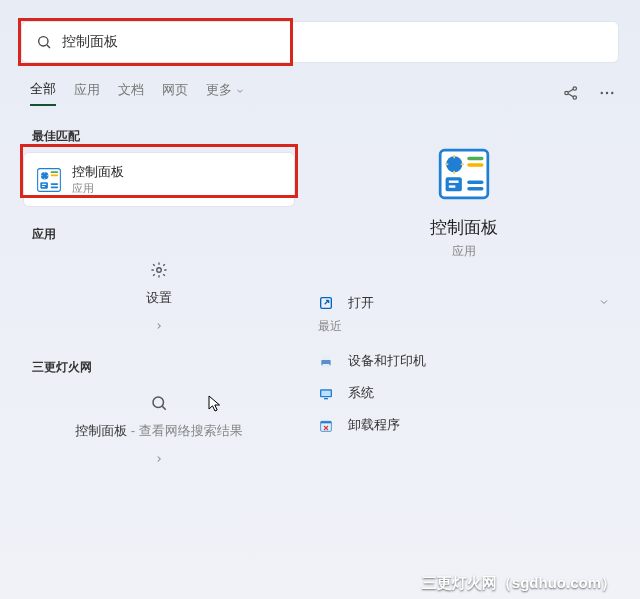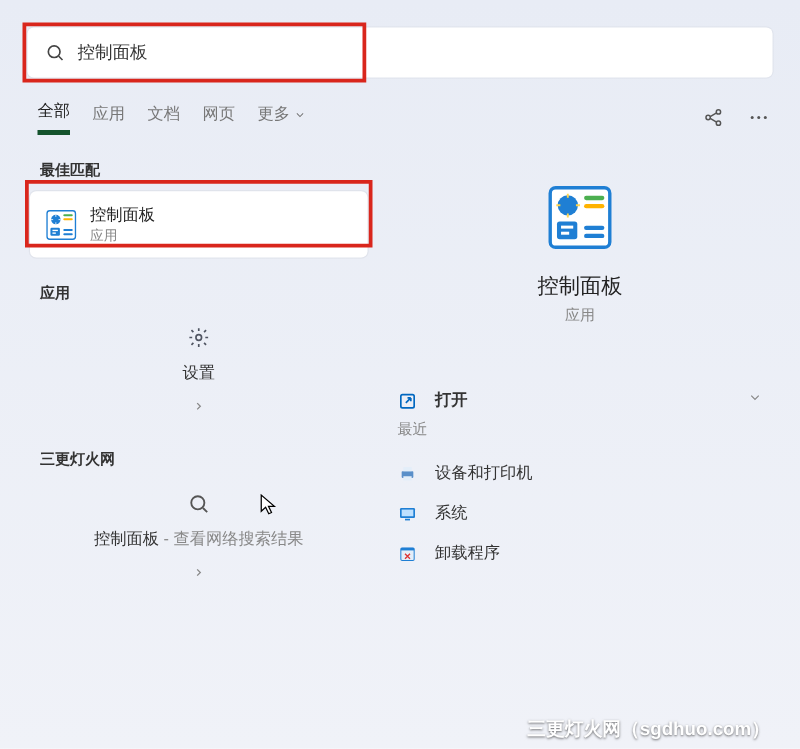--- a/index.html
+++ b/index.html
@@ -6,21 +6,21 @@
 body { width: 640px; height: 599px; background: linear-gradient(180deg, #e8ecf5 0%, #f0f2f8 100%); overflow: hidden; position: relative; }
 
 .search-bar { position: absolute; top: 22px; left: 22px; right: 22px; height: 40px; background: #fff; border-radius: 5px; display: flex; align-items: center; padding: 0 14px; box-shadow: 0 0 0 1px rgba(0,0,0,0.03); }
 .search-bar svg { width: 16px; height: 16px; color: #444; flex-shrink: 0; }
 .search-bar input { border: none; outline: none; font-size: 14px; margin-left: 10px; flex: 1; color: #333; background: transparent; }
 .red-box-search { position: absolute; top: 18px; left: 18px; width: 275px; height: 48px; border: 3px solid #d9261c; z-index: 5; pointer-events: none; }
 
 .tabs-row { position: absolute; top: 80px; left: 30px; right: 24px; display: flex; align-items: center; }
 .tabs { display: flex; gap: 18px; font-size: 13px; color: #777; align-items: center; }
 .tabs .tab { cursor: pointer; padding-bottom: 6px; }
-.tabs .tab.active { color: #222; border-bottom: 4px solid #14532d; }
+.tabs .tab.active { color: #222; border-bottom: 2px solid #14532d; }
 .tabs .tab.more svg { width: 10px; height: 10px; margin-left: 3px; vertical-align: middle; }
 .right-icons { margin-left: auto; display: flex; align-items: center; gap: 18px; color: #555; }
 .right-icons .rbtn { width: 18px; height: 18px; display:flex; align-items:center; justify-content:center; cursor:pointer; }
 
 .left-col { position: absolute; top: 118px; left: 24px; width: 270px; }
 .section-label { font-size: 12px; font-weight: 600; color: #333; margin: 10px 8px 8px 8px; }
 .best-item { background: #fff; border-radius: 5px; padding: 10px 12px; display: flex; align-items: center; gap: 10px; box-shadow: 0 0 0 1px rgba(0,0,0,0.04); }
 .best-item .cp-icon { width: 26px; height: 26px; flex-shrink: 0; }
 .best-item .t1 { font-size: 13px; color: #222; font-weight: 400; }
 .best-item .t2 { font-size: 11px; color: #888; }
@@ -30,21 +30,21 @@
 .row-item .ic { width: 18px; height: 18px; flex-shrink: 0; display:flex; align-items:center; justify-content:center; }
 .row-item .txt { font-size: 13px; color: #333; flex: 1; }
 .row-item .sub { color: #888; }
 .row-item .chev { color: #888; }
 
 .right-col { position: absolute; top: 118px; left: 310px; right: 22px; bottom: 20px; }
 .preview { text-align: center; padding-top: 30px; }
 .preview .big-icon { width: 52px; height: 52px; margin: 0 auto 12px; }
 .preview .title { font-size: 17px; color: #222; margin-bottom: 4px; }
 .preview .sub { font-size: 12px; color: #888; }
-.open-row { display: flex; align-items: flex-end; margin-top: 44px; padding: 6px 8px; cursor: pointer; border-radius:4px;font-weight:bold; }
+.open-row { display: flex; align-items: center; margin-top: 28px; padding: 6px 8px; cursor: pointer; border-radius:4px; }
 .open-row .oic { width: 16px; height: 16px; color: #0067c0; margin-right: 14px; }
 .open-row .otxt { font-size: 13px; color: #333; flex: 1; }
 .open-row .chev { color: #888; }
 .recent-label { font-size: 12px; color: #888; margin-bottom: 10px; padding-left: 8px; }
 .recent-item { display: flex; align-items: flex-end; padding: 7px 8px; font-size: 13px; color: #333; cursor: pointer; border-radius:4px; gap: 14px; }
 .recent-item .ric { width: 16px; height: 16px; flex-shrink:0; }
 
 .cursor { position: absolute; top: 395px; left: 208px; width: 14px; height: 18px; }
 .watermark { position: absolute; bottom: 6px; right: 24px; color: #fff; font-size: 15px; font-weight: 600; text-shadow: 0 1px 2px rgba(0,0,0,0.6); }
 </style>

